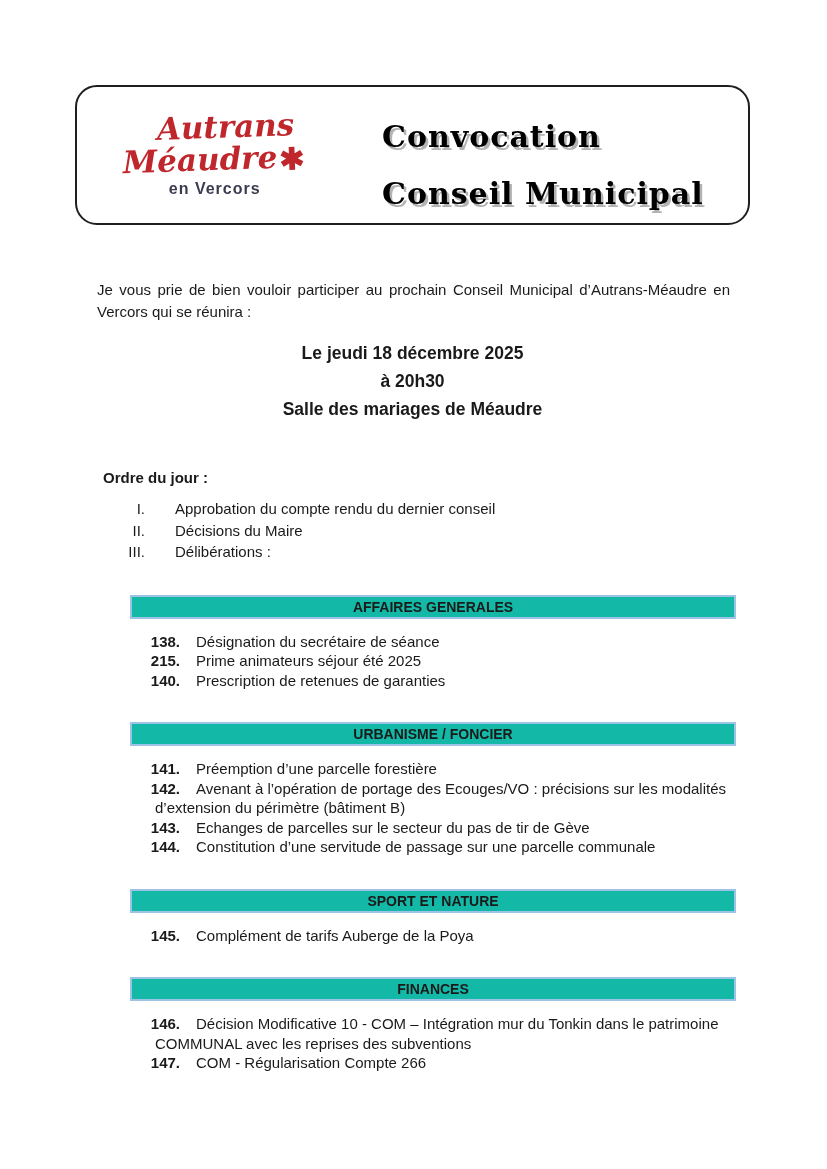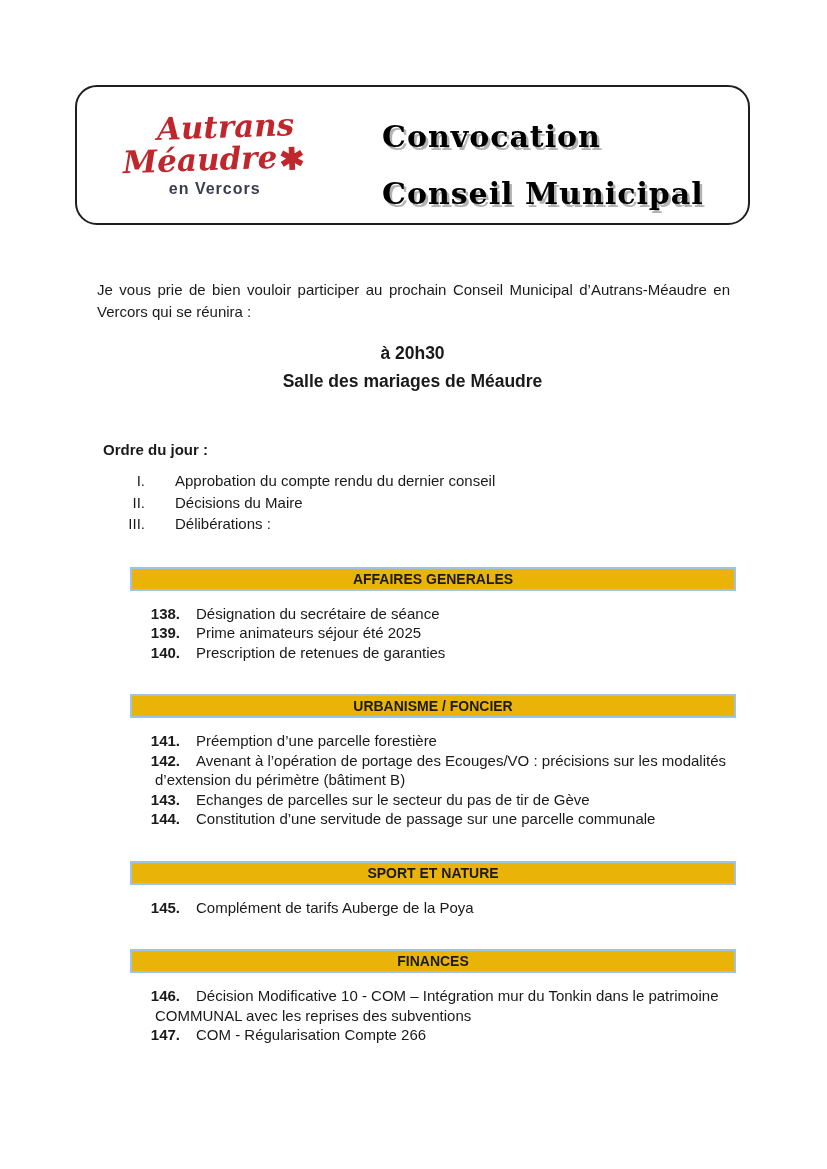--- a/index.html
+++ b/index.html
@@ -105,21 +105,21 @@
   
   .section-header{
     margin-left:55px;
     margin-top:32px;
     width:606px;
     border:2px solid var(--accent-blue);
     text-align:center;
     font-weight:bold;
     font-size:14px;
     padding:2px 8px;
-    background:#eab308;
+    background:#14b8a6;
   }
   .items{
     margin-left:73px;
     margin-top:13px;
     width:592px;
   }
   .item{
     font-size:15px;
     line-height:19.5px;
     padding-left:7px;
@@ -148,37 +148,38 @@
     </div>
     <div class="titles">
       <div class="doc-title">Convocation</div>
       <div class="doc-title">Conseil Municipal</div>
     </div>
   </div>
 
   <p class="intro">Je vous prie de bien vouloir participer au prochain Conseil Municipal d’Autrans-Méaudre en Vercors qui se réunira :</p>
 
   <div class="date-block">
+    <div>Le jeudi 18 décembre 2025</div>
     <div>à 20h30</div>
     <div>Salle des mariages de Méaudre</div>
   </div>
 
   <div class="ordre">Ordre du jour :</div>
 
   <div class="roman-list">
     <div class="roman-item"><span class="roman-num">I.</span><span>Approbation du compte rendu du dernier conseil</span></div>
     <div class="roman-item"><span class="roman-num">II.</span><span>Décisions du Maire</span></div>
     <div class="roman-item"><span class="roman-num">III.</span><span>Délibérations :</span></div>
   </div>
 
   <div class="section">
     <div class="section-header"><span>AFFAIRES GENERALES</span></div>
     <div class="items">
       <p class="item"><span class="num">138.</span><span class="txt">Désignation du secrétaire de séance</span></p>
-      <p class="item"><span class="num">139.</span><span class="txt">Prime animateurs séjour été 2025</span></p>
+      <p class="item"><span class="num">215.</span><span class="txt">Prime animateurs séjour été 2025</span></p>
       <p class="item"><span class="num">140.</span><span class="txt">Prescription de retenues de garanties</span></p>
     </div>
   </div>
 
   <div class="section">
     <div class="section-header"><span>URBANISME / FONCIER</span></div>
     <div class="items">
       <p class="item"><span class="num">141.</span><span class="txt">Préemption d’une parcelle forestière</span></p>
       <p class="item"><span class="num">142.</span><span class="txt">Avenant à l’opération de portage des Ecouges/VO : précisions sur les modalités d’extension du périmètre (bâtiment B)</span></p>
       <p class="item"><span class="num">143.</span><span class="txt">Echanges de parcelles sur le secteur du pas de tir de Gève</span></p>

